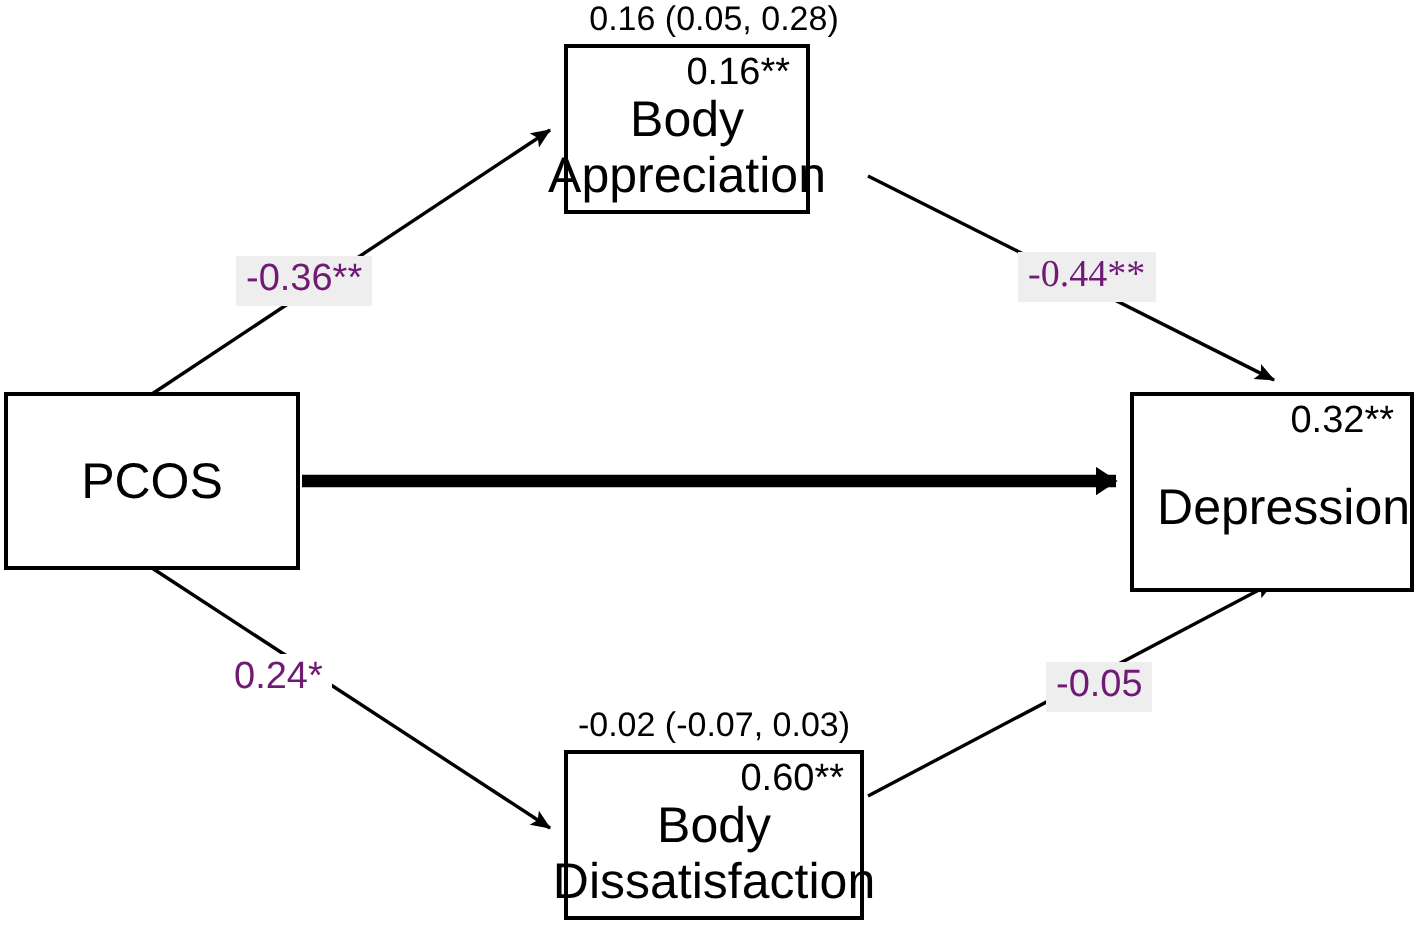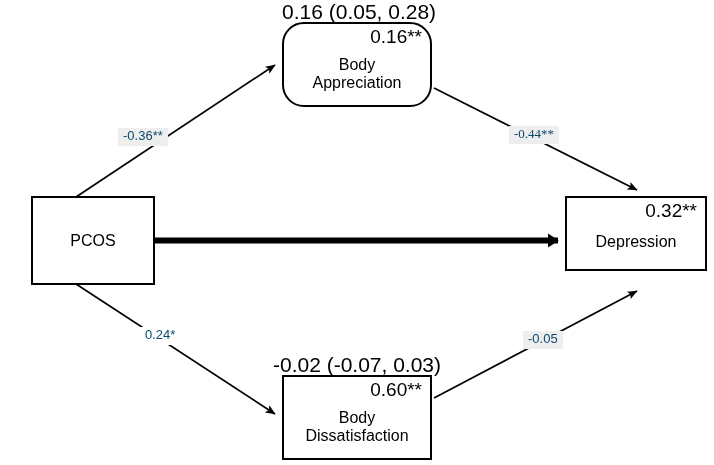--- a/index.html
+++ b/index.html
@@ -28,46 +28,46 @@
     box-sizing: border-box;
     border: 2px solid #000000;
     background: #ffffff;
     display: flex;
     flex-direction: column;
     align-items: center;
     justify-content: center;
     z-index: 3;
   }
   .node-label {
-    font-size: 16px;
+    font-size: 25px;
     color: #000000;
     line-height: 1.12;
     text-align: center;
     white-space: pre-line;
   }
   .node-coef {
     position: absolute;
     top: 3px;
     right: 8px;
     font-size: 19px;
     color: #000000;
     line-height: 1.05;
   }
   .indirect-label {
     position: absolute;
-    font-size: 21px;
+    font-size: 17px;
     color: #000000;
     text-align: center;
     white-space: nowrap;
     z-index: 4;
   }
   .path-label {
     position: absolute;
-    font-size: 13px;
-    color: #0c4a6e;
+    font-size: 19px;
+    color: #701a75;
     background: #eeeeee;
     padding: 1px 5px 2px 5px;
     white-space: nowrap;
     z-index: 5;
     line-height: 1.15;
   }
   .path-label.plain {
     background: #ffffff;
   }
 </style>
@@ -90,47 +90,47 @@
 
     <line x1="434" y1="88" x2="637" y2="190" stroke="#000000" stroke-width="1.7" marker-end="url(#arrow-thin)"></line>
 
     <line x1="151" y1="240.5" x2="558" y2="240.5" stroke="#000000" stroke-width="6.2" marker-end="url(#arrow-thick)"></line>
 
     <line x1="76" y1="284" x2="275" y2="414" stroke="#000000" stroke-width="1.7" marker-end="url(#arrow-thin)"></line>
 
     <line x1="434" y1="398" x2="637" y2="291" stroke="#000000" stroke-width="1.7" marker-end="url(#arrow-thin)"></line>
   </svg>
 
-  <div class="node-box" style="left:2px; top:196px; width:124px; height:89px;margin-left:29px;">
+  <div class="node-box" style="left:2px; top:196px; width:148px; height:89px;">
     <span class="node-label">PCOS</span>
   </div>
 
-  <div class="node-box" style="left:282px; top:22px; width:150px; height:85px;border-radius:22px;">
+  <div class="node-box" style="left:282px; top:22px; width:123px; height:85px;">
     <span class="node-coef">0.16**</span>
     <span class="node-label" style="margin-top:18px;">Body
 Appreciation</span>
   </div>
 
   <div class="node-box" style="left:282px; top:375px; width:150px; height:85px;">
     <span class="node-coef">0.60**</span>
     <span class="node-label" style="margin-top:18px;">Body
 Dissatisfaction</span>
   </div>
 
-  <div class="node-box" style="left:565px; top:196px; width:142px; height:75px;">
+  <div class="node-box" style="left:565px; top:196px; width:142px; height:100px;align-items:flex-end;">
     <span class="node-coef">0.32**</span>
     <span class="node-label" style="margin-top:16px;">Depression</span>
   </div>
 
   <div class="indirect-label" style="left:282px; top:0px; width:150px;">0.16 (0.05, 0.28)</div>
 
   <div class="indirect-label" style="left:272px; top:353px; width:170px;">-0.02 (-0.07, 0.03)</div>
 
   <div class="path-label" style="left:118px; top:128px;">-0.36**</div>
 
   <div class="path-label" style="left:509px; top:126px;font-family:Liberation Serif, serif;">-0.44**</div>
 
 
-  <div class="path-label plain" style="left:112px; top:327px;margin-left:28px;">0.24*</div>
+  <div class="path-label plain" style="left:112px; top:327px;">0.24*</div>
 
   <div class="path-label" style="left:523px; top:331px;">-0.05</div>
 
 </div>
 
 </body></html>

